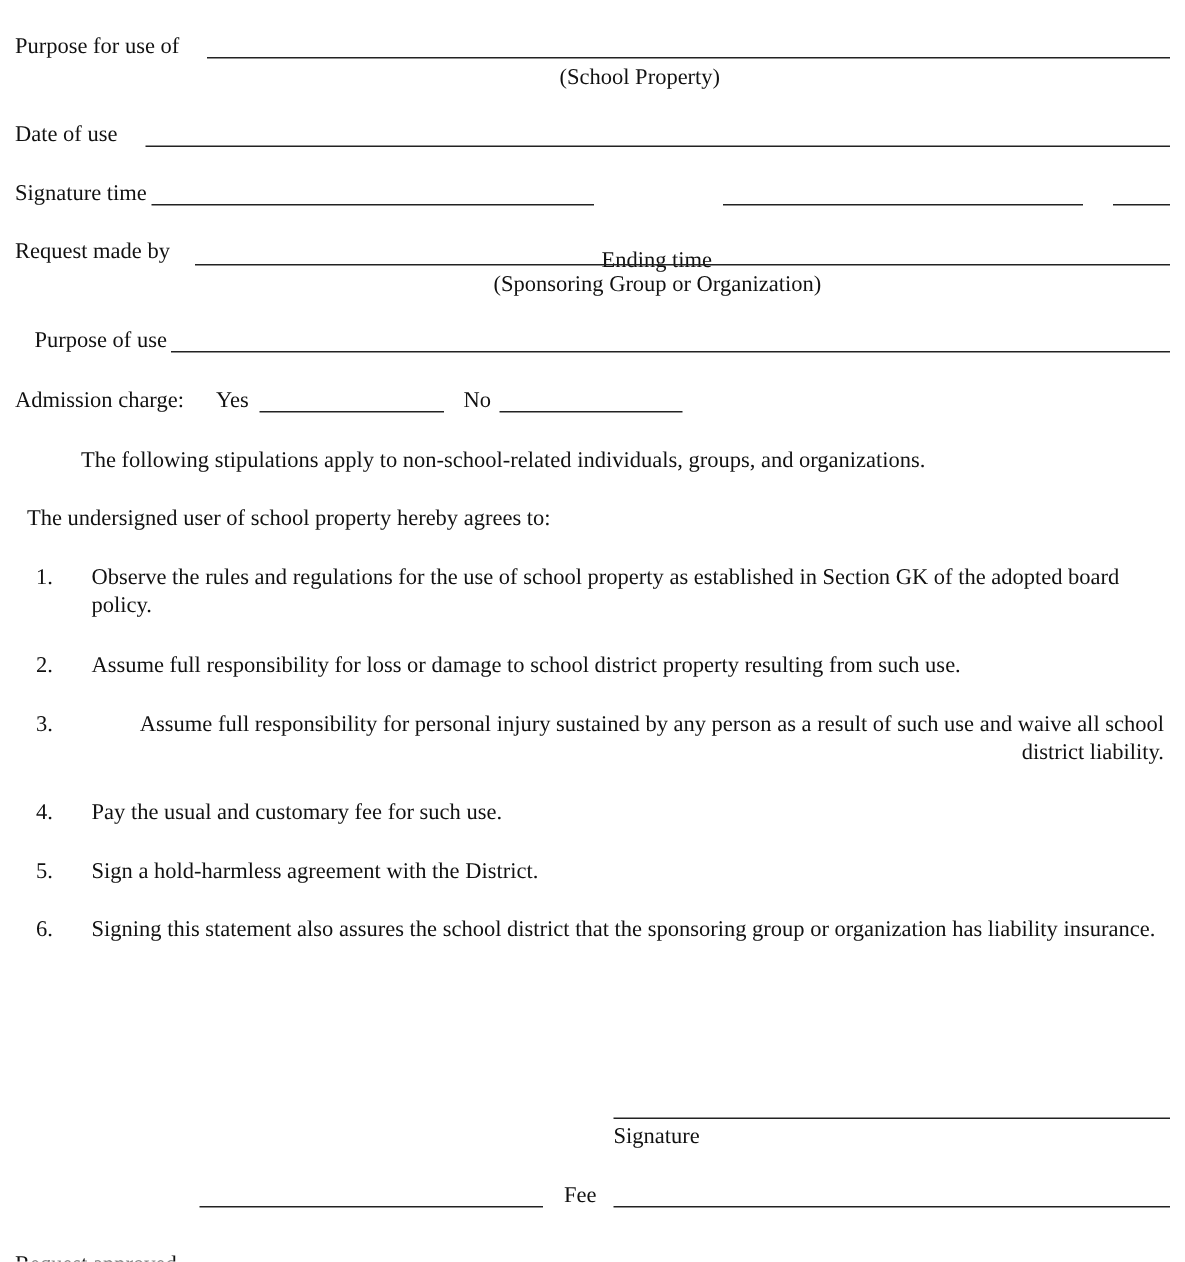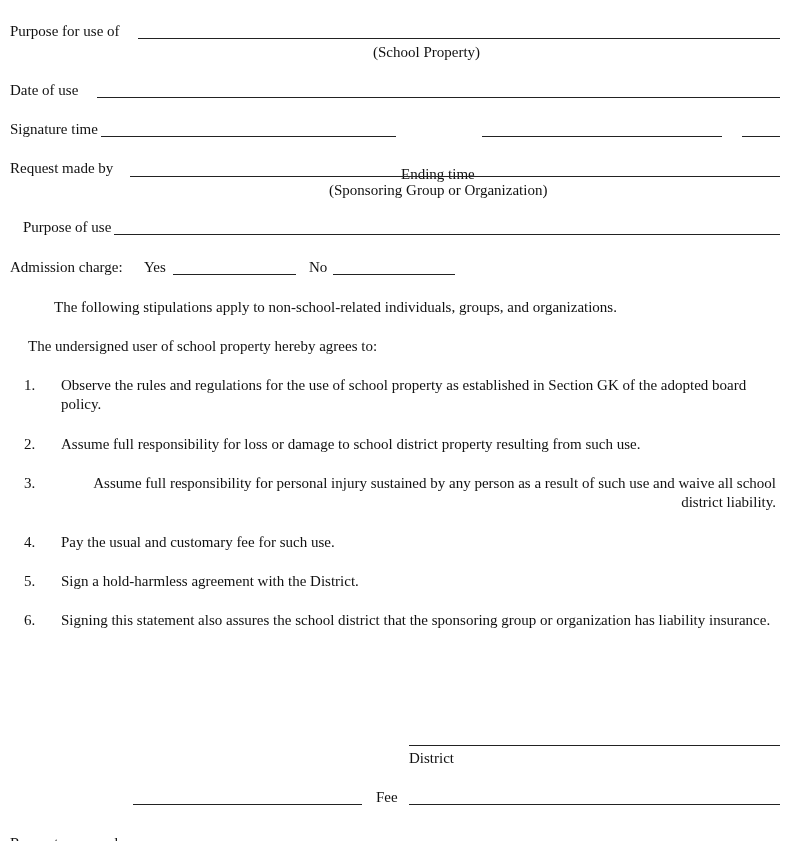--- a/index.html
+++ b/index.html
@@ -36,39 +36,39 @@
 <span class="abs" style="left:23px;top:220px;">Purpose of use</span>
 <div class="line" style="left:114px;top:234px;width:666px;"></div>
 
 <span class="abs" style="left:10px;top:260px;">Admission charge:</span>
 <span class="abs" style="left:144px;top:260px;">Yes</span>
 <div class="line" style="left:173px;top:274px;width:123px;"></div>
 <span class="abs" style="left:309px;top:260px;">No</span>
 <div class="line" style="left:333px;top:274px;width:122px;"></div>
 
 <span class="abs" style="left:10px;top:300px;margin-left:44px;">The following stipulations apply to non-school-related individuals, groups, and organizations.</span>
-<span class="abs" style="left:28px;top:339px;">The undersigned user of school property hereby agrees to:</span>
+<span class="abs" style="left:18px;top:339px;">The undersigned user of school property hereby agrees to:</span>
 
 <span class="num" style="left:24px;top:378px;">1.</span>
 <div class="item-text" style="left:61px;top:376px;width:715px;">Observe the rules and regulations for the use of school property as established in Section GK of the adopted board policy.</div>
 
 <span class="num" style="left:24px;top:437px;">2.</span>
 <div class="item-text" style="left:61px;top:435px;width:715px;">Assume full responsibility for loss or damage to school district property resulting from such use.</div>
 
 <span class="num" style="left:24px;top:476px;">3.</span>
 <div class="item-text" style="left:61px;top:474px;width:715px;text-align:right;">Assume full responsibility for personal injury sustained by any person as a result of such use and waive all school district liability.</div>
 
 <span class="num" style="left:24px;top:535px;">4.</span>
 <div class="item-text" style="left:61px;top:533px;width:715px;">Pay the usual and customary fee for such use.</div>
 
 <span class="num" style="left:24px;top:574px;">5.</span>
 <div class="item-text" style="left:61px;top:572px;width:715px;">Sign a hold-harmless agreement with the District.</div>
 
 <span class="num" style="left:24px;top:613px;">6.</span>
 <div class="item-text" style="left:61px;top:611px;width:715px;">Signing this statement also assures the school district that the sponsoring group or organization has liability insurance.</div>
 
 <div class="line" style="left:409px;top:745px;width:371px;"></div>
-<span class="abs" style="left:409px;top:751px;">District</span>
+<span class="abs" style="left:409px;top:751px;">Signature</span>
 
 <span class="abs" style="left:10px;top:836px;">Request approved</span>
 <div class="line" style="left:133px;top:804px;width:229px;"></div>
 <span class="abs" style="left:376px;top:790px;">Fee</span>
 <div class="line" style="left:409px;top:804px;width:371px;"></div>
 
 </body></html>

